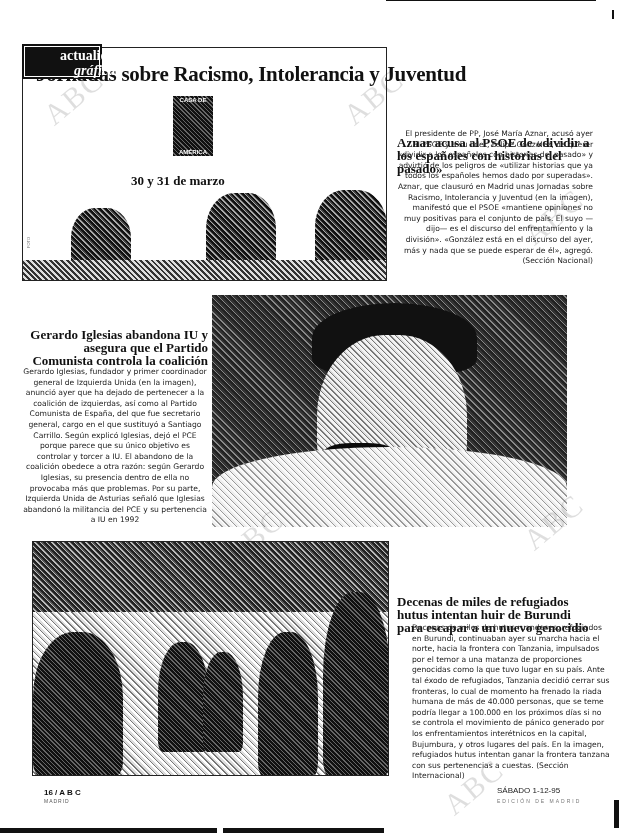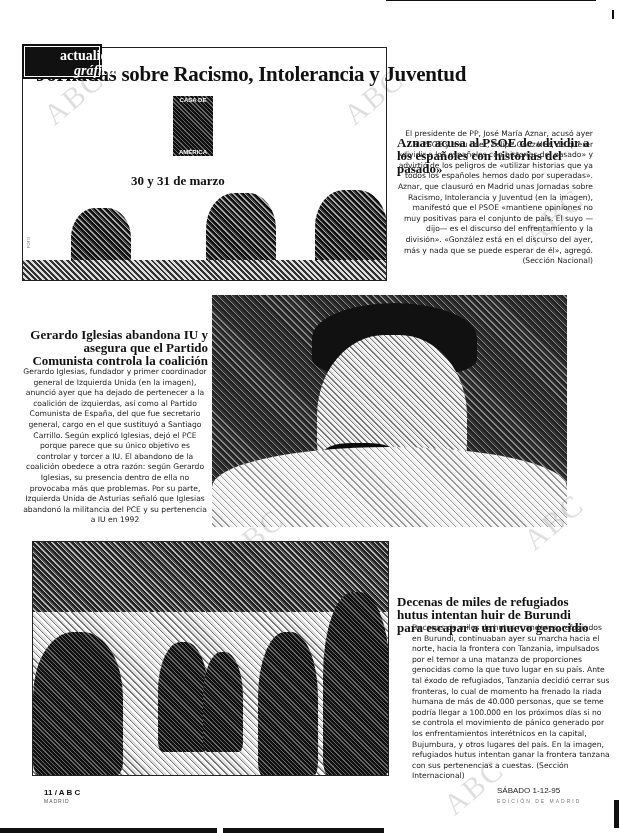--- a/index.html
+++ b/index.html
@@ -144,19 +144,19 @@
 <div class="headline art3-head">Decenas de miles de refugiados hutus intentan huir de Burundi para escapar a un nuevo genocidio</div>
 <div class="body-text art3-body">Decenas de miles de hutus ruandeses, refugiados en Burundi, continuaban ayer su marcha hacia el norte, hacia la frontera con Tanzania, impulsados por el temor a una matanza de proporciones genocidas como la que tuvo lugar en su país. Ante tal éxodo de refugiados, Tanzania decidió cerrar sus fronteras, lo cual de momento ha frenado la riada humana de más de 40.000 personas, que se teme podría llegar a 100.000 en los próximos días si no se controla el movimiento de pánico generado por los enfrentamientos interétnicos en la capital, Bujumbura, y otros lugares del país. En la imagen, refugiados hutus intentan ganar la frontera tanzana con sus pertenencias a cuestas. (Sección Internacional)</div>
 
 <div class="wm" style="left:40px;top:80px;">ABC</div>
 <div class="wm" style="left:340px;top:80px;">ABC</div>
 <div class="wm" style="left:520px;top:200px;">ABC</div>
 <div class="wm" style="left:220px;top:520px;">ABC</div>
 <div class="wm" style="left:520px;top:505px;">ABC</div>
 <div class="wm" style="left:440px;top:770px;">ABC</div>
 
-<div class="footer-left">11 / A B C</div>
+<div class="footer-left">16 / A B C</div>
 <div class="footer-left-sub">MADRID</div>
 <div class="footer-right">SÁBADO 1-12-95</div>
 <div class="footer-right-sub">EDICIÓN DE MADRID</div>
 
 <div class="side-mark"></div>
 <div class="bottom-bar"></div>
 
 </body></html>

